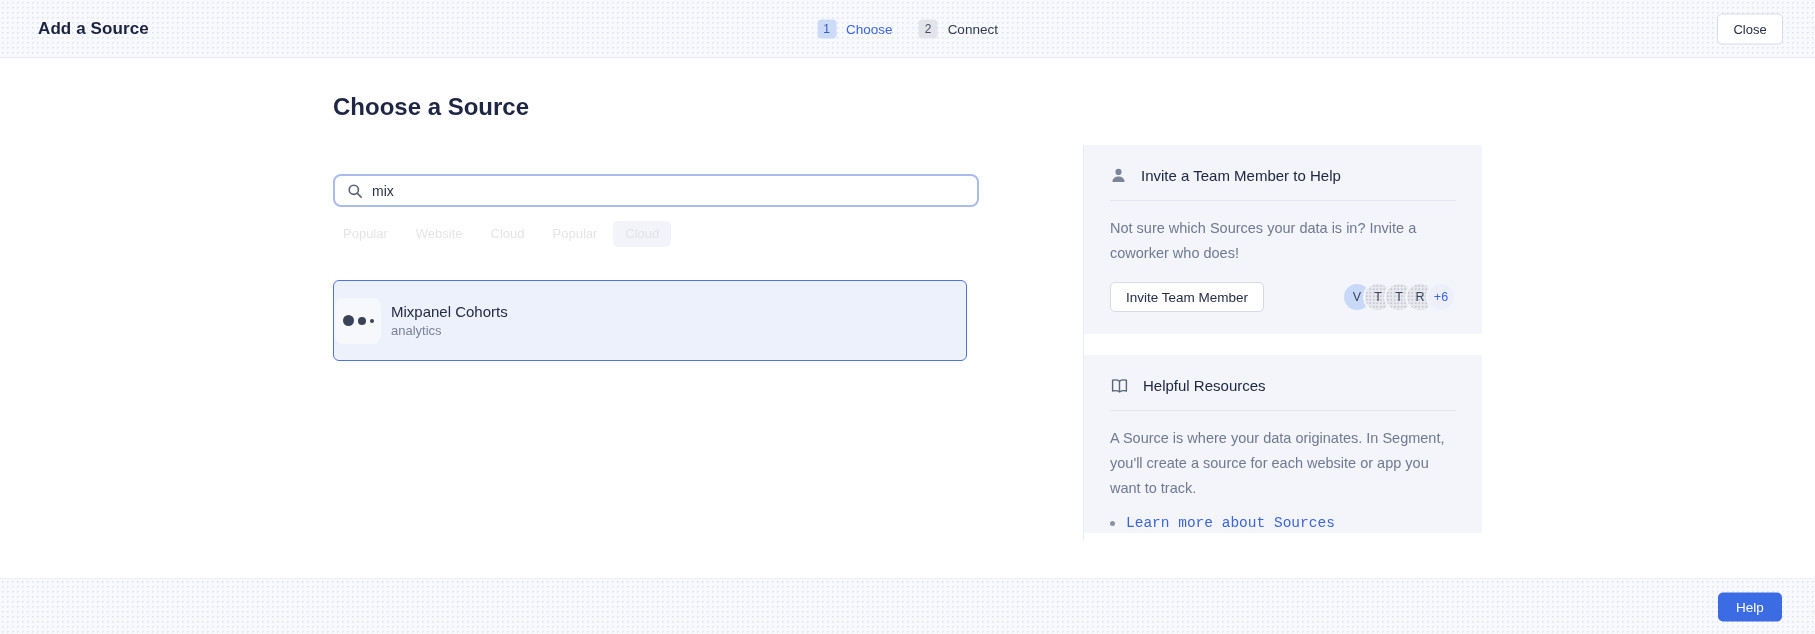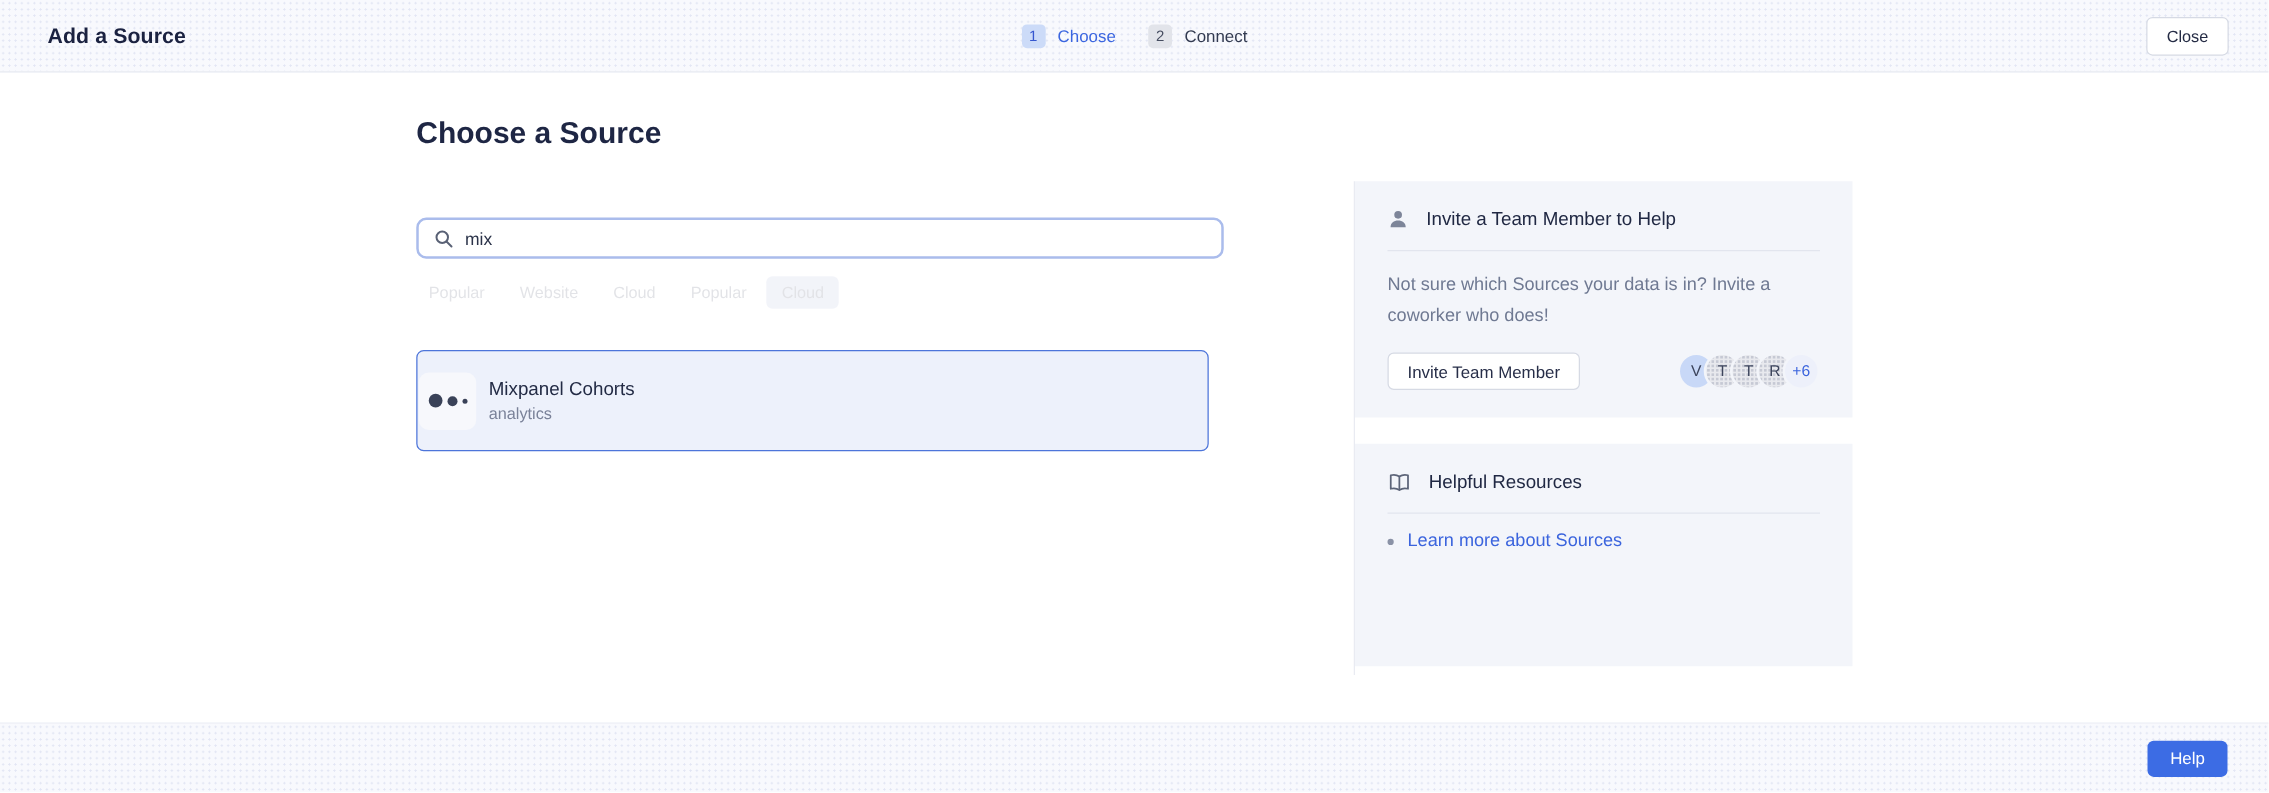--- a/index.html
+++ b/index.html
@@ -101,21 +101,21 @@
     border:2px solid #f3f5fa; margin-left:-9px;
   }
   .avatar:first-child { margin-left:0; }
   .avatar.blue { background:#c8d8f7; }
   .avatar.speckle {
     background-color:#e8e9ee;
     background-image:radial-gradient(#c6c9d4 1px, transparent 1px);
     background-size:3.5px 3.5px;
   }
   .avatar.more { background:#edf0fa; color:#3b64dd; font-size:12.5px; }
-  .side-list { margin-top:14px; list-style:none; }
+  .side-list { margin-top:14px; list-style:none;font-family:Liberation Mono, monospace; }
   .side-list li { display:flex; align-items:center; gap:11px; font-size:14.5px; }
   .bullet { width:5px; height:5px; border-radius:50%; background:#8a92a6; flex:0 0 auto; }
   a.side-link { color:#3b64dd; text-decoration:none; cursor:pointer; }
   
   footer.bottombar {
     position:absolute; left:0; top:578px; width:1815px; height:56px;
     border-top:1px solid #eef0f6;
   }
   .next-btn {
     position:absolute; right:33px; top:50%; transform:translateY(-50%);
@@ -207,20 +207,21 @@
       <div class="side-head">
         <span class="icn">
           <svg width="19" height="16" viewBox="0 0 19 16" fill="none" stroke="#5c6478" stroke-width="1.4" stroke-linejoin="round">
             <path d="M9.5 3.2 C7.6 1.9 5 1.6 2.6 2.2 V13 C5 12.4 7.6 12.7 9.5 14 C11.4 12.7 14 12.4 16.4 13 V2.2 C14 1.6 11.4 1.9 9.5 3.2 Z"></path>
             <line x1="9.5" y1="3.4" x2="9.5" y2="13.6"></line>
           </svg>
         </span>
         <span class="side-title">Helpful Resources</span>
       </div>
       <hr class="side-rule">
+      <p class="side-body">A Source is where your data originates. In Segment, you'll create a source for each website or app you want to track.</p>
       <ul class="side-list">
         <li>
           <span class="bullet"></span>
           <a class="side-link">Learn more about Sources</a>
         </li>
       </ul>
     </div>
 
   </aside>
 

